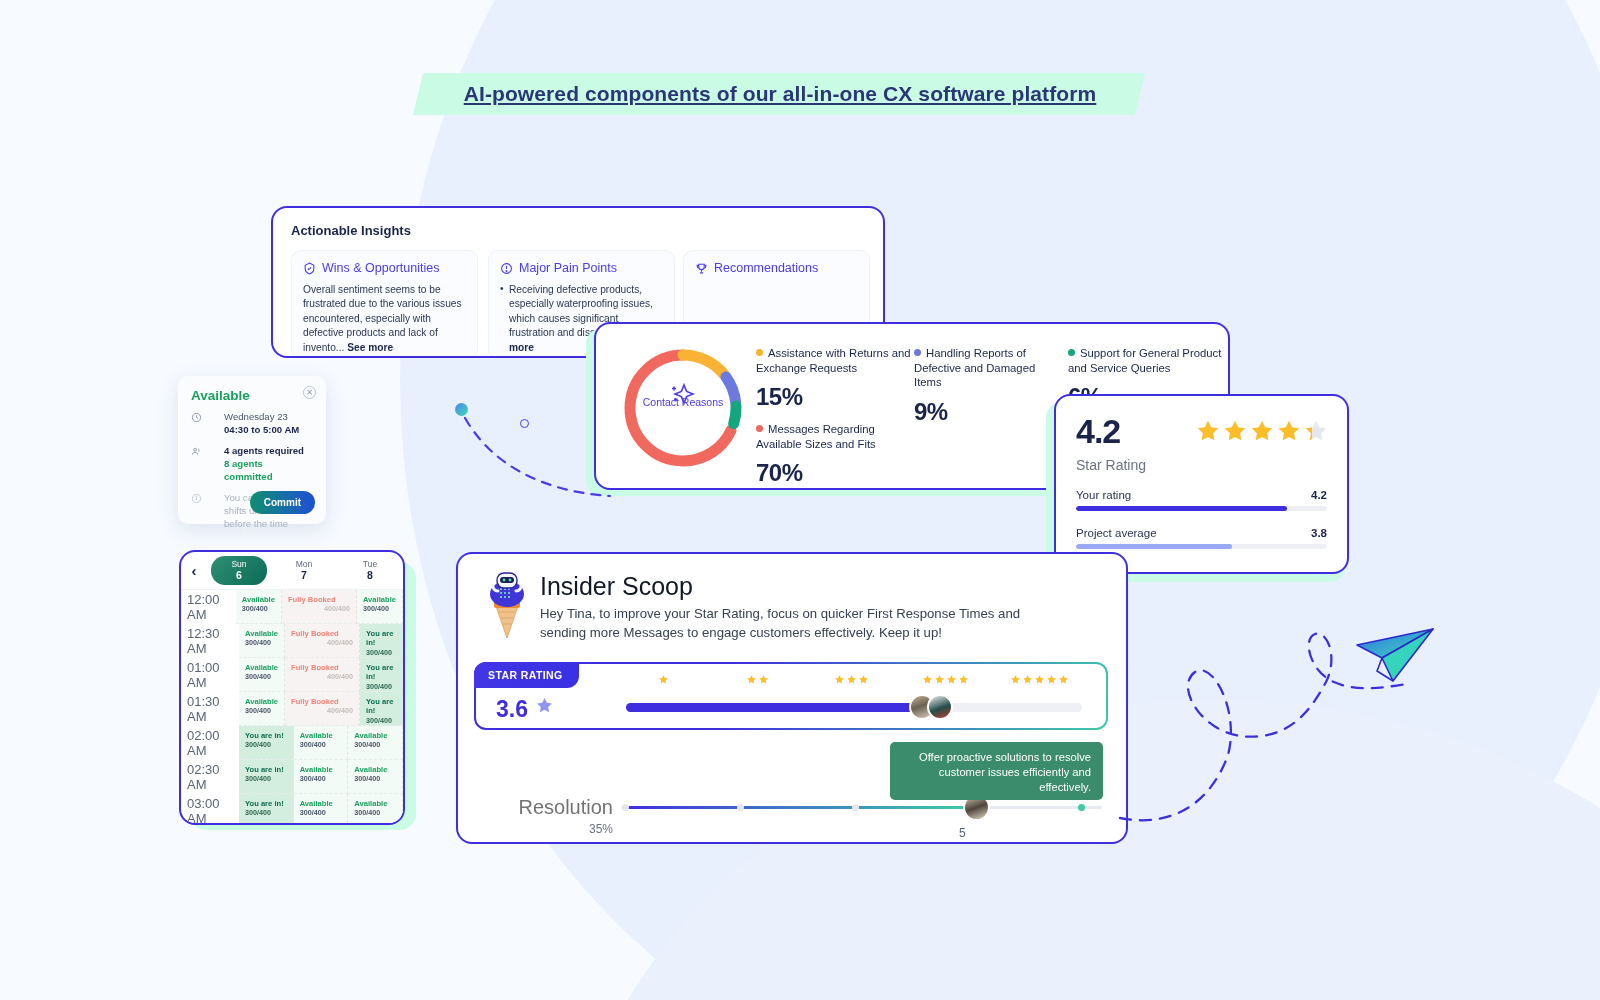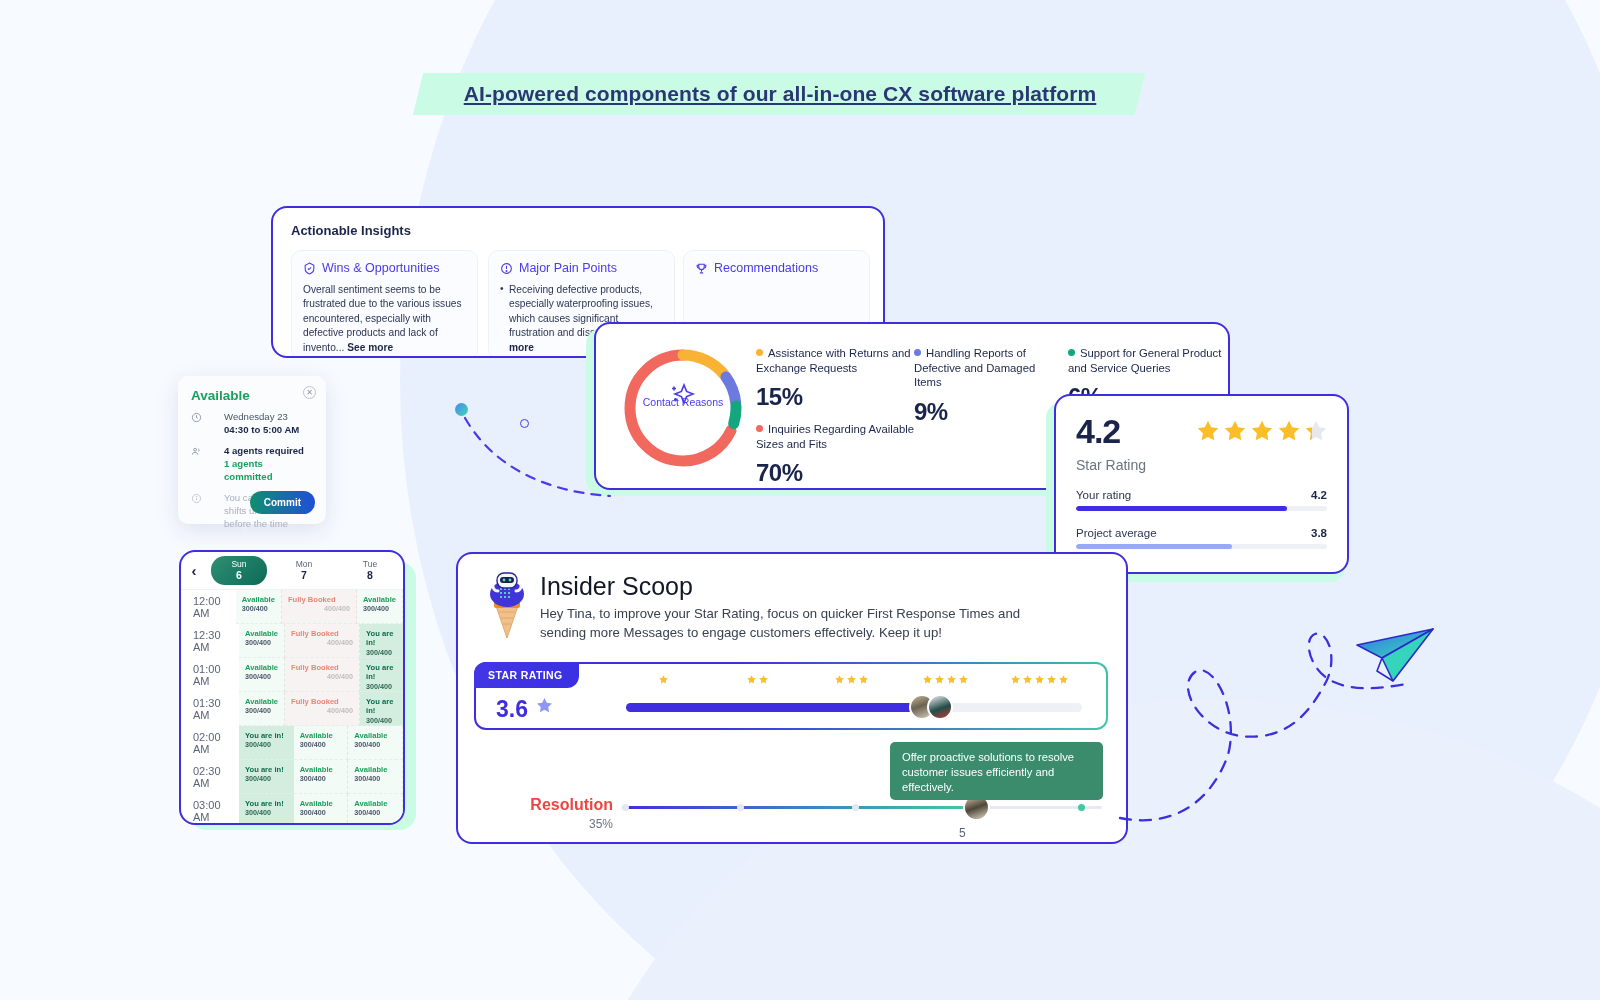--- a/index.html
+++ b/index.html
@@ -141,21 +141,21 @@
   .sch-chevron { width: 26px; text-align: center; color: #1b254b; font-size: 15px; font-weight: bold; }
   .sch-day { flex: 1; text-align: center; font-size: 8.5px; color: #5a6477; line-height: 1.25; }
   .sch-day .dnum { font-size: 10.5px; font-weight: bold; color: #1b254b; }
   .sch-day.active {
     background: linear-gradient(135deg,#2f8f74,#0c6b56);
     border-radius: 14px; color: #fff; padding: 3px 0; margin: 0 4px; flex: none; width: 56px;
   }
   .sch-day.active .dnum { color: #fff; }
   .sch-rows { position: relative; }
   .sch-row { display: flex; height: 34px; }
-  .sch-time { width: 58px; font-size: 11px; color: #5a6477; display: flex; align-items: center; padding-left: 12px; }
+  .sch-time { width: 58px; font-size: 13px; color: #5a6477; display: flex; align-items: center; padding-left: 6px; }
   .cell { flex: 1; padding: 5px 6px; border-right: 1px dashed #dfe6e2; border-bottom: 1px dashed #e7ecef; }
   .cell .ct { font-size: 7.6px; font-weight: bold; line-height: 1.25; }
   .cell .cn { font-size: 7.2px; font-weight: bold; line-height: 1.3; }
   .cell.available { background: #f2fbf6; }
   .cell.available .ct { color: #1aa05e; }
   .cell.available .cn { color: #4a5568; }
   .cell.booked { background: #f6f3f2; border-right-color: #ecdedd; }
   .cell.booked .ct { color: #f08377; }
   .cell.booked .cn { color: #c3bdbb; margin-left: 36px; }
   .cell.inn { background: #d3eede; }
@@ -192,21 +192,21 @@
   }
   .srfill { height: 100%; width: 65%; background: #3f2ee0; border-radius: 5px; }
   .av1, .av2 {
     position: absolute; width: 26px; height: 26px; border-radius: 50%;
     top: -9px; border: 2px solid #fff; overflow: hidden;
   }
   .av1 { left: 62%; background: linear-gradient(160deg,#c8b39a,#6b6250 45%,#d9cdbb); }
   .av2 { left: 66%; background: linear-gradient(160deg,#f2f2f2,#234d49 55%,#bf3b33); }
 
   .res-label { position: absolute; left: 45px; top: 242px; width: 110px; text-align: right; }
-  .res-label .rl { font-size: 16px; font-weight: bold; color: #ef4444; }
+  .res-label .rl { font-size: 20px; font-weight: normal; color: #737373; }
   .res-label .rp { font-size: 12px; color: #6b7280; margin-top: 3px; }
   .res-track {
     position: absolute; left: 164px; right: 24px; top: 252px; height: 3px;
     background: #e8eaf2; border-radius: 2px;
   }
   .res-fill {
     position: absolute; left: 0; top: 0; height: 3px; width: 72%;
     background: linear-gradient(90deg,#3f2ee0,#3ec9a7); border-radius: 2px;
   }
   .res-node { position: absolute; width: 7px; height: 7px; border-radius: 50%; background: #e4e7f0; top: -2px; }
@@ -214,21 +214,21 @@
   .res-avatar {
     position: absolute; left: 71%; top: -12px; width: 27px; height: 27px;
     border-radius: 50%; border: 2px solid #fff;
     background: linear-gradient(160deg,#d8c6ad,#4d463a 50%,#e6d9c7);
   }
   .res-5 { position: absolute; left: 75%; top: 272px; font-size: 12px; color: #5a6477; }
 
   .tooltip {
     position: absolute; left: 890px; top: 742px; width: 213px; height: 58px;
     background: #3b8b6d; color: #fff; border-radius: 5px;
-    font-size: 11.2px; line-height: 1.35; text-align: left;
+    font-size: 11.2px; line-height: 1.35; text-align: right;
     padding: 8px 12px;
   }
 
   
   .dot-teal {
     position: absolute; left: 455px; top: 403px; width: 13px; height: 13px;
     border-radius: 50%; background: linear-gradient(135deg,#4a86f0,#3fd9b0);
   }
   .dot-ring {
     position: absolute; left: 520px; top: 419px; width: 9px; height: 9px;
@@ -320,21 +320,21 @@
     </div>
     <div class="legend" id="lg1">
       <span class="dot" style="background:#6c7ae0"></span><span>Handling Reports of Defective and Damaged Items</span>
       <span class="pct">9%</span>
     </div>
     <div class="legend" id="lg2">
       <span class="dot" style="background:#14a67d"></span><span>Support for General Product and Service Queries</span>
       <span class="pct">6%</span>
     </div>
     <div class="legend" id="lg3">
-      <span class="dot" style="background:#f1685e"></span><span>Inquiries Regarding Available Sizes and Fits</span>
+      <span class="dot" style="background:#f1685e"></span><span>Messages Regarding Available Sizes and Fits</span>
       <span class="pct">70%</span>
     </div>
   </div>
 
   <div class="mint-shadow" id="star-mint"></div>
   <div class="card" id="star">
     <div class="star-big">4.2</div>
     <div class="star-sub">Star Rating</div>
 
     <div class="star-row">
@@ -398,21 +398,21 @@
     </div>
 
     <div class="av-line">
       <svg class="ico" width="11" height="11" viewBox="0 0 24 24" fill="none" stroke="#8b93a6" stroke-width="2">
           <circle cx="9" cy="8" r="3"></circle>
           <path d="M3 19c0-3.3 2.7-5 6-5s6 1.7 6 5"></path>
           <path d="M16 6.5a3 3 0 010 5.5"></path>
         </svg>
       <div>
         <span class="av-b">4 agents required</span>
-        <span class="av-green">1 agents committed</span>
+        <span class="av-green">8 agents committed</span>
       </div>
     </div>
 
     <div class="av-line av-mut">
       <svg class="ico" width="11" height="11" viewBox="0 0 24 24" fill="none" stroke="#c2c8d4" stroke-width="2">
           <circle cx="12" cy="12" r="9"></circle>
           <path d="M12 11v5"></path>
           <circle cx="12" cy="7.8" r=".8" fill="#c2c8d4"></circle>
         </svg>
       <div>You can withdraw shifts until 2 hours before the time</div>

